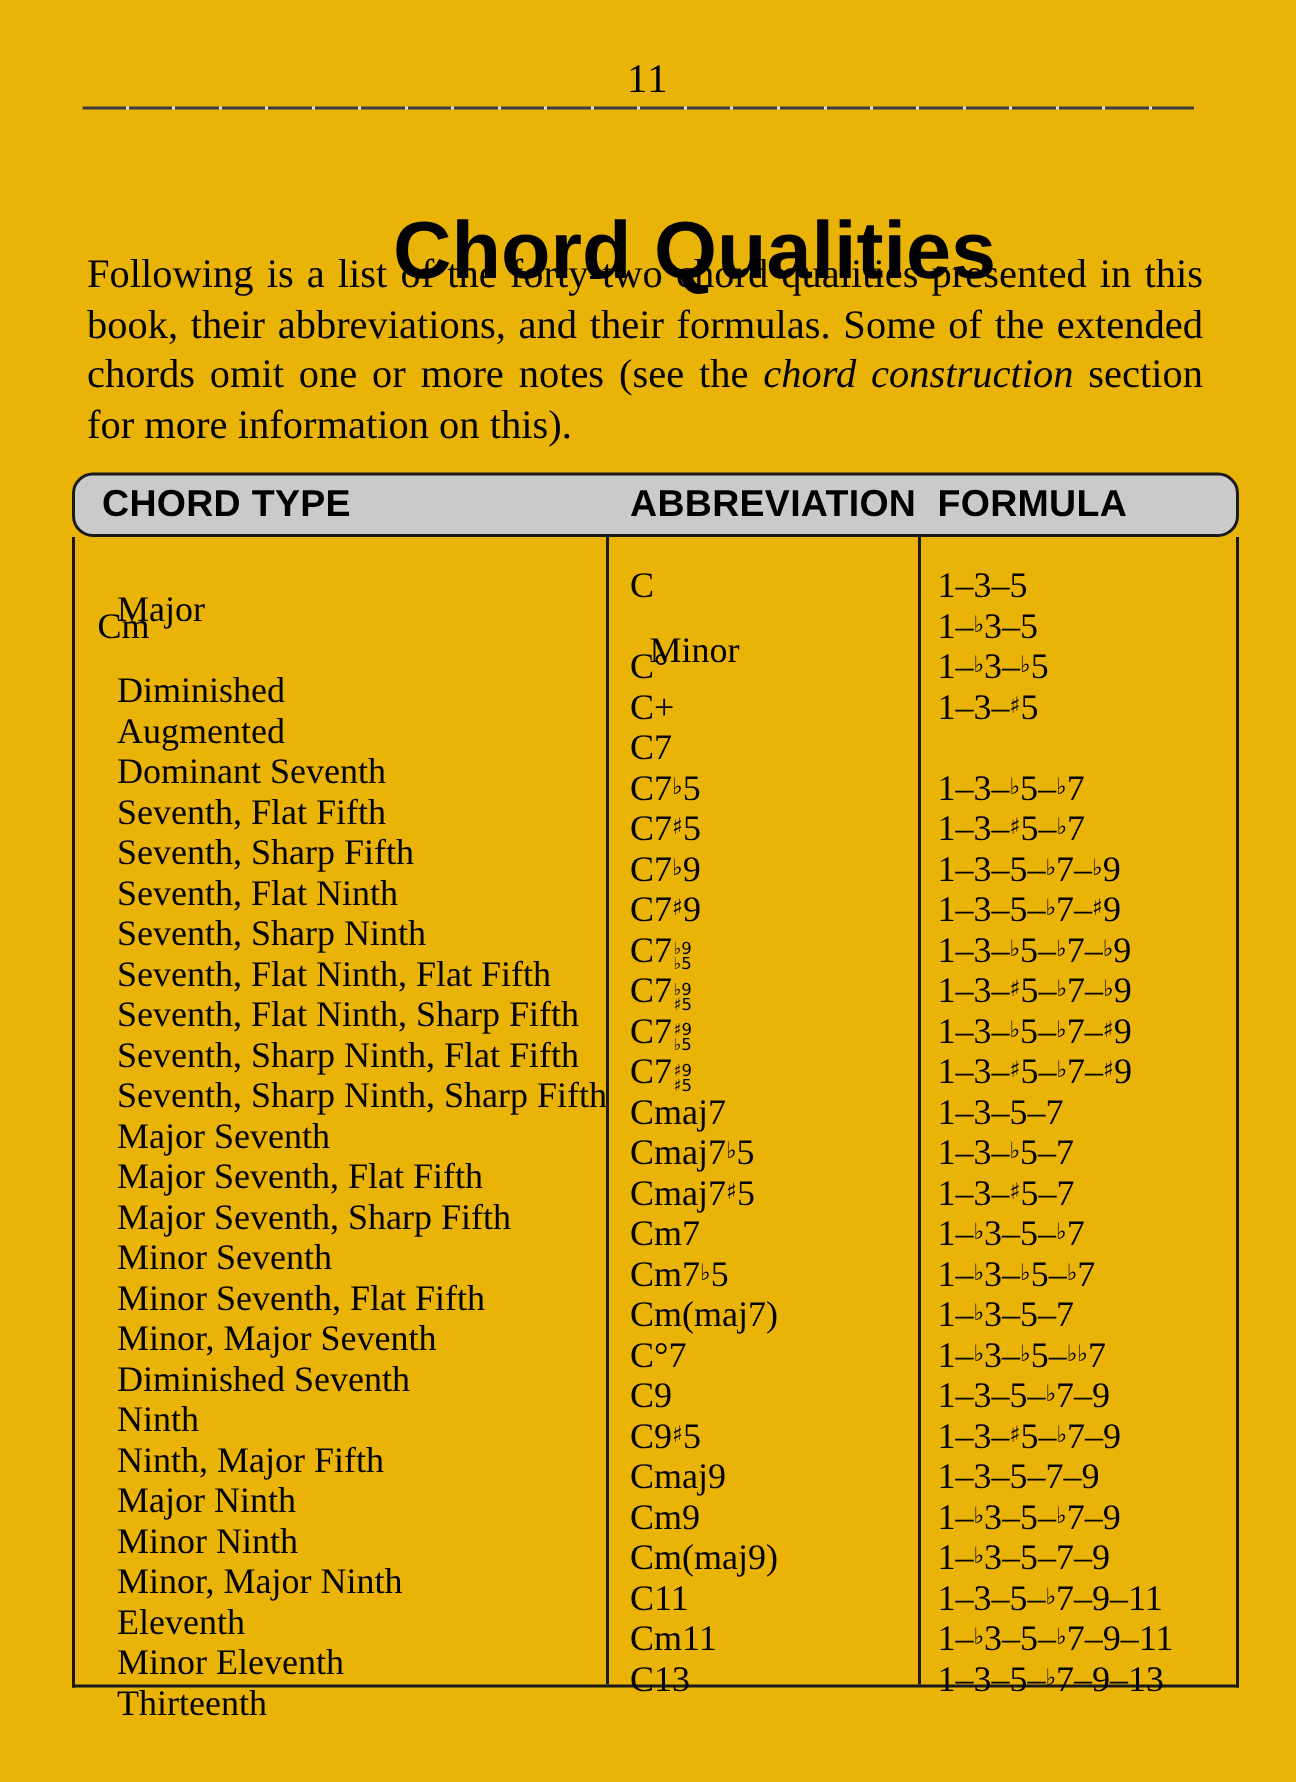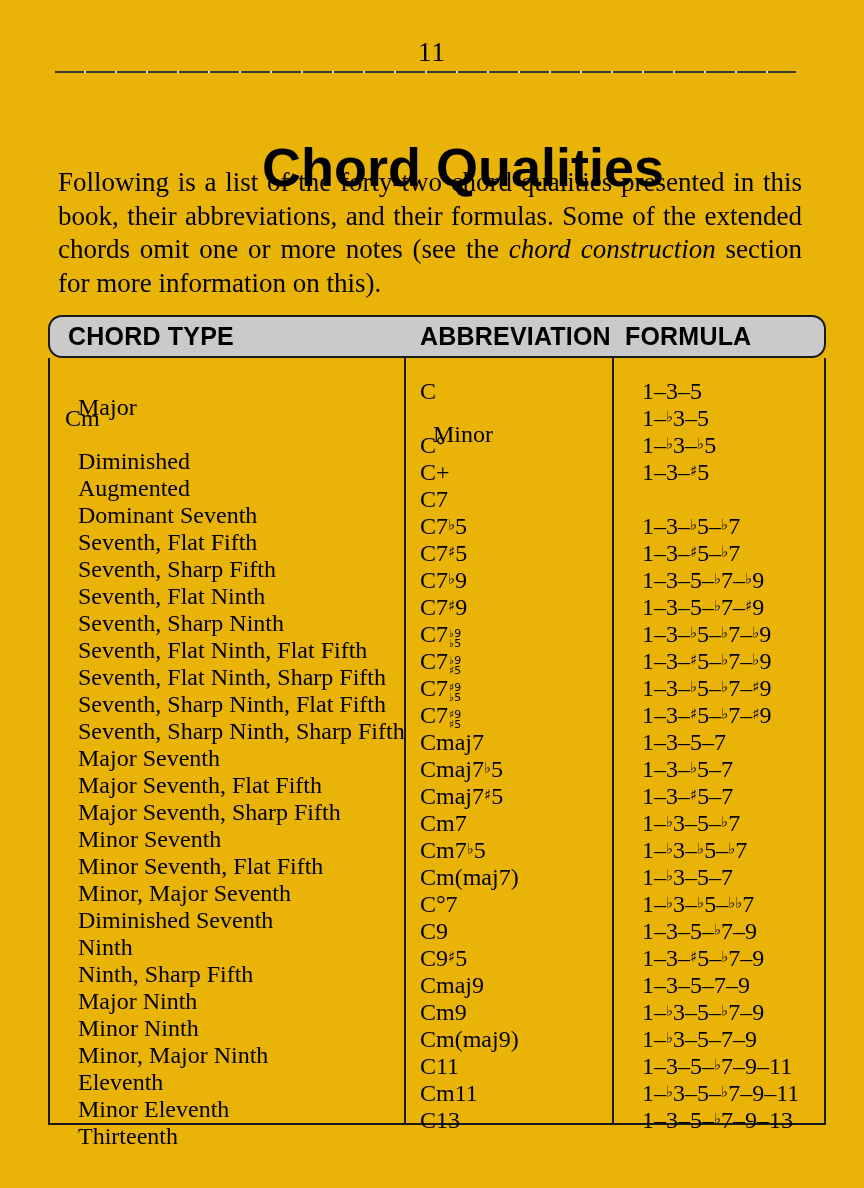--- a/index.html
+++ b/index.html
@@ -40,21 +40,21 @@
   }
   .column-divider{position:absolute;top:0;bottom:0;width:2px;background:#1a1a1a;}
   .divider-1{left:354px;}
   .divider-2{left:562px;}
   .tr{
     display:grid;grid-template-columns:355px 208px 1fr;height:27px;
     align-items:center;font-size:24px;white-space:nowrap;
   }
   .td-type{padding-left:28px;margin-top:32px;}
   .td-abbr{padding-left:15px;}
-  .td-formula{padding-left:29px;}
+  .td-formula{padding-left:12px;}
   .acc{
     font-family:"DejaVu Sans",sans-serif;font-size:15px;vertical-align:4px;
   }
   .stack{
     display:inline-flex;flex-direction:column;vertical-align:5px;margin-left:1px;
     font-family:"DejaVu Sans",sans-serif;font-size:11px;line-height:10px;
   }
 </style>
 </head>
 <body>
@@ -209,21 +209,21 @@
     <div class="td td-formula">1–<span class="acc">♭</span>3–<span class="acc">♭</span>5–<span class="acc">♭♭</span>7</div>
   </div>
 
   <div class="tr">
     <div class="td td-type">Ninth</div>
     <div class="td td-abbr">C9</div>
     <div class="td td-formula">1–3–5–<span class="acc">♭</span>7–9</div>
   </div>
 
   <div class="tr">
-    <div class="td td-type">Ninth, Sharp Fifth</div>
+    <div class="td td-type">Ninth, Major Fifth</div>
     <div class="td td-abbr">C9<span class="acc">♯</span>5</div>
     <div class="td td-formula">1–3–<span class="acc">♯</span>5–<span class="acc">♭</span>7–9</div>
   </div>
 
   <div class="tr">
     <div class="td td-type">Major Ninth</div>
     <div class="td td-abbr">Cmaj9</div>
     <div class="td td-formula">1–3–5–7–9</div>
   </div>
 

